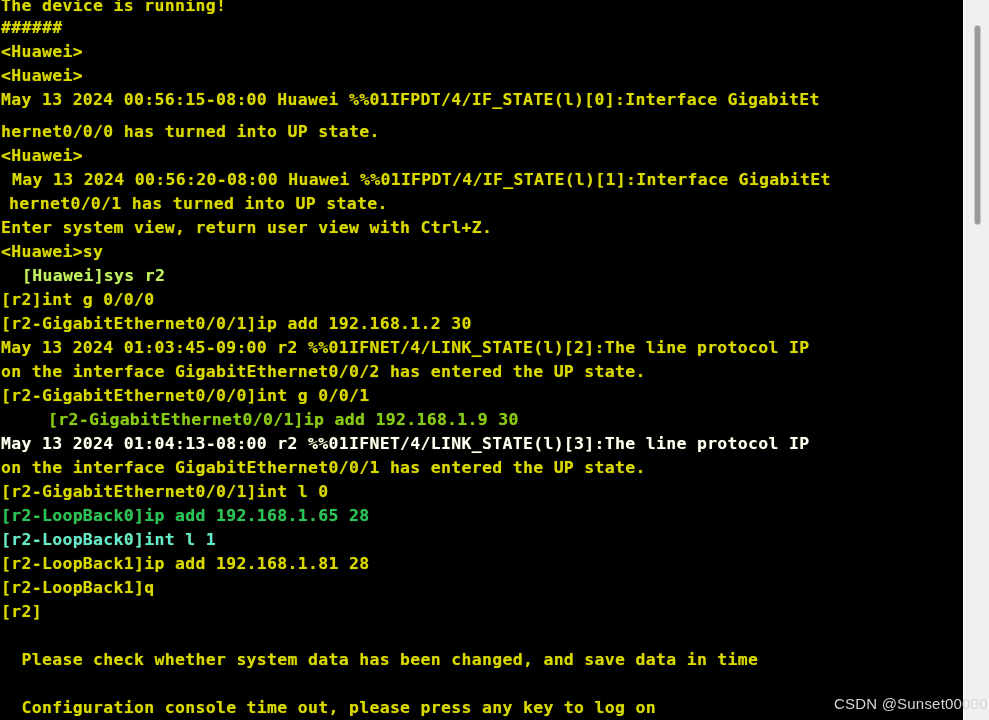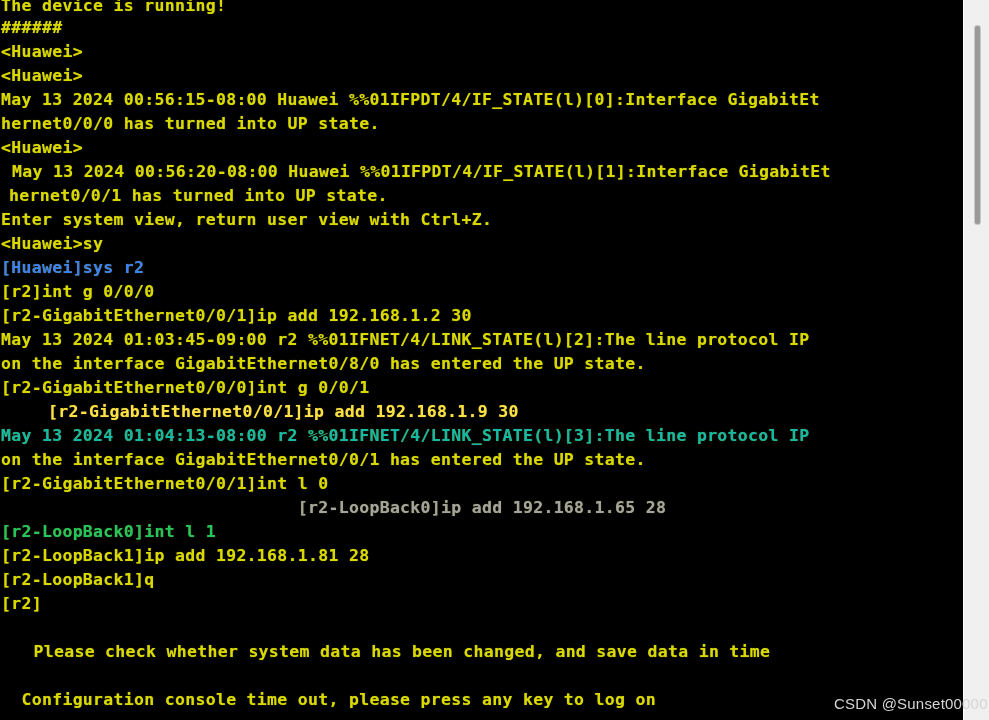--- a/index.html
+++ b/index.html
@@ -108,43 +108,43 @@
 <body>
 
 <div id="console-window" style="background: rgb(0, 0, 0);">
 
   <div id="terminal-output" style="background: rgb(0, 0, 0);">
       <div class="term-line clipped-top" style="color: rgb(217, 217, 0);">The device is running!</div>
       <div class="term-line" style="color: rgb(217, 217, 0);">######</div>
       <div class="term-line" style="color: rgb(217, 217, 0);">&lt;Huawei&gt;</div>
       <div class="term-line" style="color: rgb(217, 217, 0);">&lt;Huawei&gt;</div>
       <div class="term-line" style="color: rgb(217, 217, 0);">May 13 2024 00:56:15-08:00 Huawei %%01IFPDT/4/IF_STATE(l)[0]:Interface GigabitEt</div>
-      <div class="term-line" style="color: rgb(217, 217, 0);">hernet0/0/0 has turned into UP state.</div>
+      <div class="term-line" style="color: rgb(217, 217, 0); margin-top: 8px;">hernet0/0/0 has turned into UP state.</div>
       <div class="term-line" style="color: rgb(217, 217, 0);">&lt;Huawei&gt;</div>
       <div class="term-line" style="color: rgb(217, 217, 0); padding-left: 12px;">May 13 2024 00:56:20-08:00 Huawei %%01IFPDT/4/IF_STATE(l)[1]:Interface GigabitEt</div>
       <div class="term-line" style="color: rgb(217, 217, 0); padding-left: 9px;">hernet0/0/1 has turned into UP state.</div>
       <div class="term-line" style="color: rgb(217, 217, 0);">Enter system view, return user view with Ctrl+Z.</div>
       <div class="term-line" style="color: rgb(217, 217, 0);">&lt;Huawei&gt;sy</div>
-      <div class="term-line" style="color: #3b82f6;">[Huawei]sys r2</div>
+      <div class="term-line" style="color: #bef264; margin-left: 21px;">[Huawei]sys r2</div>
       <div class="term-line" style="color: rgb(217, 217, 0);">[r2]int g 0/0/0</div>
       <div class="term-line" style="color: rgb(217, 217, 0);">[r2-GigabitEthernet0/0/1]ip add 192.168.1.2 30</div>
       <div class="term-line" style="color: rgb(217, 217, 0);">May 13 2024 01:03:45-09:00 r2 %%01IFNET/4/LINK_STATE(l)[2]:The line protocol IP</div>
-      <div class="term-line" style="color: rgb(217, 217, 0);">on the interface GigabitEthernet0/8/0 has entered the UP state.</div>
+      <div class="term-line" style="color: rgb(217, 217, 0);">on the interface GigabitEthernet0/0/2 has entered the UP state.</div>
       <div class="term-line" style="color: rgb(217, 217, 0);">[r2-GigabitEthernet0/0/0]int g 0/0/1</div>
-      <div class="term-line" style="color: #fde047; padding-left: 48px;">[r2-GigabitEthernet0/0/1]ip add 192.168.1.9 30</div>
-      <div class="term-line" style="color: #14b8a6;">May 13 2024 01:04:13-08:00 r2 %%01IFNET/4/LINK_STATE(l)[3]:The line protocol IP</div>
+      <div class="term-line" style="color: #84cc16; padding-left: 48px;">[r2-GigabitEthernet0/0/1]ip add 192.168.1.9 30</div>
+      <div class="term-line" style="color: #ffffff;">May 13 2024 01:04:13-08:00 r2 %%01IFNET/4/LINK_STATE(l)[3]:The line protocol IP</div>
       <div class="term-line" style="color: rgb(217, 217, 0);">on the interface GigabitEthernet0/0/1 has entered the UP state.</div>
       <div class="term-line" style="color: rgb(217, 217, 0);">[r2-GigabitEthernet0/0/1]int l 0</div>
-      <div class="term-line" style="color: #a3a3a3; text-align: center;">[r2-LoopBack0]ip add 192.168.1.65 28</div>
-      <div class="term-line" style="color: #22c55e;">[r2-LoopBack0]int l 1</div>
+      <div class="term-line" style="color: #22c55e;">[r2-LoopBack0]ip add 192.168.1.65 28</div>
+      <div class="term-line" style="color: #5eead4;">[r2-LoopBack0]int l 1</div>
       <div class="term-line" style="color: rgb(217, 217, 0);">[r2-LoopBack1]ip add 192.168.1.81 28</div>
       <div class="term-line" style="color: rgb(217, 217, 0);">[r2-LoopBack1]q</div>
       <div class="term-line" style="color: rgb(217, 217, 0);">[r2]</div>
       <div class="term-line" style="color: rgb(217, 217, 0);"></div>
-      <div class="term-line" style="color: rgb(217, 217, 0); margin-left: 12px;">  Please check whether system data has been changed, and save data in time</div>
+      <div class="term-line" style="color: rgb(217, 217, 0);">  Please check whether system data has been changed, and save data in time</div>
       <div class="term-line" style="color: rgb(217, 217, 0);"></div>
       <div class="term-line" style="color: rgb(217, 217, 0);">  Configuration console time out, please press any key to log on</div>
     </div>
 
   <div id="vertical-scrollbar">
     <div id="scrollbar-track" style="background: rgb(240, 240, 240);">
       <div id="scrollbar-thumb" style="top: 26px; height: 198px; background: rgb(154, 154, 154);"></div>
     </div>
   </div>
 

